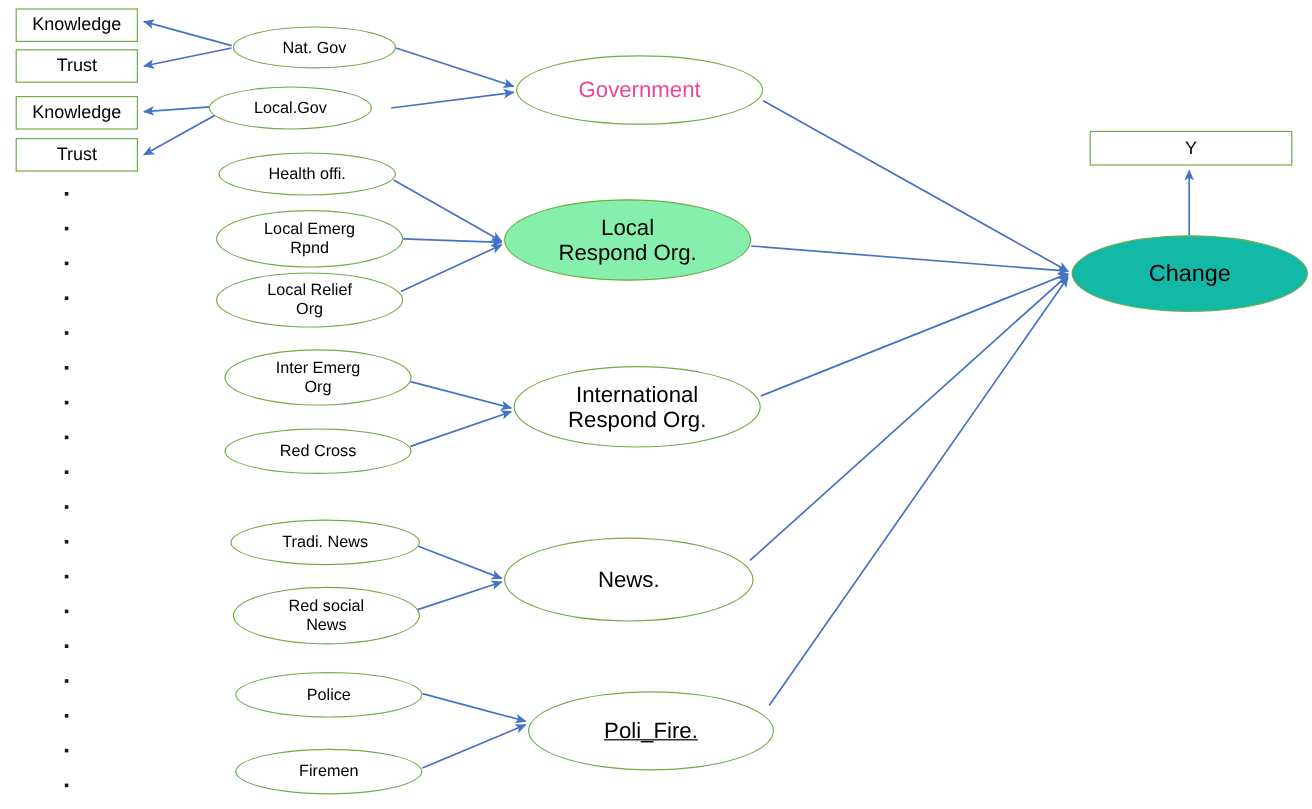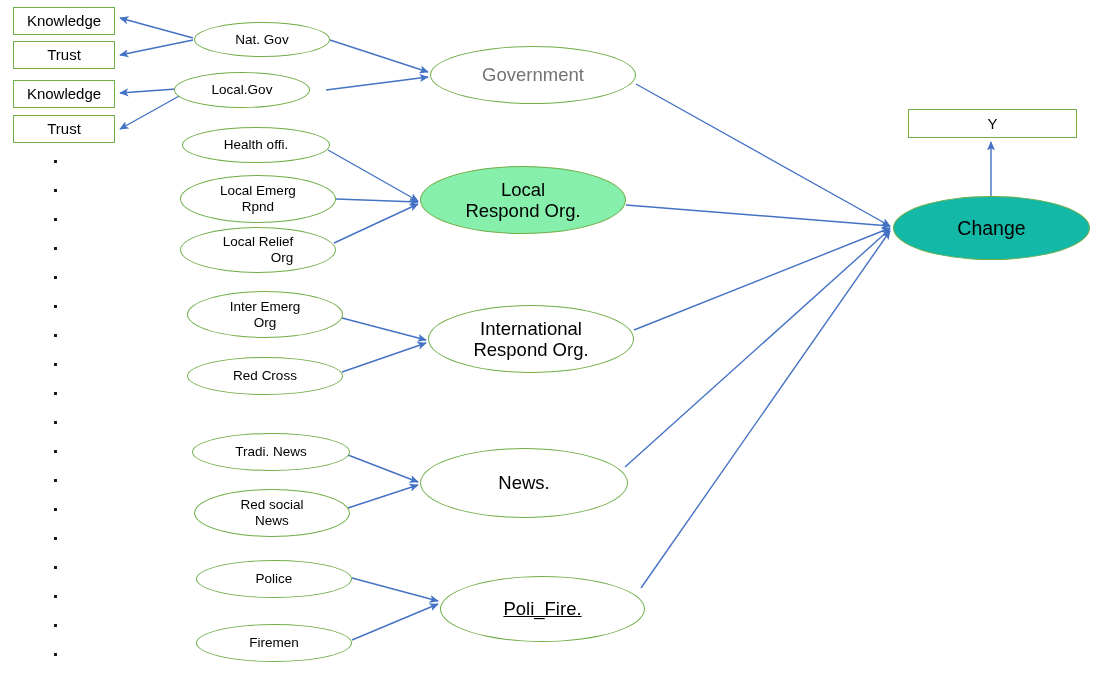--- a/index.html
+++ b/index.html
@@ -121,21 +121,21 @@
         <span class="nlabel sz-sm" style="color: rgb(0, 0, 0);">Local.Gov</span>
       </div>
       <div class="node ellipse" style="left: 182px; top: 127px; width: 148px; height: 36px; border-color: rgb(112, 173, 71); background: rgb(255, 255, 255);">
         <span class="nlabel sz-sm" style="color: rgb(0, 0, 0);">Health offi.</span>
       </div>
       <div class="node ellipse" style="left: 180px; top: 175px; width: 156px; height: 48px; border-color: rgb(112, 173, 71); background: rgb(255, 255, 255);">
         <span class="nlabel sz-sm" style="color: rgb(0, 0, 0);">Local Emerg
 Rpnd</span>
       </div>
       <div class="node ellipse" style="left: 180px; top: 227px; width: 156px; height: 46px; border-color: rgb(112, 173, 71); background: rgb(255, 255, 255);">
-        <span class="nlabel sz-sm" style="color: rgb(0, 0, 0); text-align: right;">Local Relief
+        <span class="nlabel sz-sm" style="color: rgb(0, 0, 0);">Local Relief
 Org</span>
       </div>
       <div class="node ellipse" style="left: 187px; top: 291px; width: 156px; height: 47px; border-color: rgb(112, 173, 71); background: rgb(255, 255, 255);">
         <span class="nlabel sz-sm" style="color: rgb(0, 0, 0);">Inter Emerg
 Org</span>
       </div>
       <div class="node ellipse" style="left: 187px; top: 357px; width: 156px; height: 38px; border-color: rgb(112, 173, 71); background: rgb(255, 255, 255);">
         <span class="nlabel sz-sm" style="color: rgb(0, 0, 0);">Red Cross</span>
       </div>
       <div class="node ellipse" style="left: 192px; top: 433px; width: 158px; height: 38px; border-color: rgb(112, 173, 71); background: rgb(255, 255, 255);">
@@ -147,21 +147,21 @@
       </div>
       <div class="node ellipse" style="left: 196px; top: 560px; width: 156px; height: 38px; border-color: rgb(112, 173, 71); background: rgb(255, 255, 255);">
         <span class="nlabel sz-sm" style="color: rgb(0, 0, 0);">Police</span>
       </div>
       <div class="node ellipse" style="left: 196px; top: 624px; width: 156px; height: 38px; border-color: rgb(112, 173, 71); background: rgb(255, 255, 255);">
         <span class="nlabel sz-sm" style="color: rgb(0, 0, 0);">Firemen</span>
       </div>
     </div>
   <div id="constructs-layer">
       <div class="node ellipse" style="left: 430px; top: 46px; width: 206px; height: 58px; border-color: rgb(112, 173, 71); background: rgb(255, 255, 255);">
-        <span class="nlabel sz-lg" style="color: #737373;">Government</span>
+        <span class="nlabel sz-lg" style="color: #ec4899;">Government</span>
       </div>
       <div class="node ellipse" style="left: 420px; top: 166px; width: 206px; height: 68px; border-color: rgb(112, 173, 71); background: #86efac;">
         <span class="nlabel sz-lg" style="color: rgb(0, 0, 0);">Local
 Respond Org.</span>
       </div>
       <div class="node ellipse" style="left: 428px; top: 305px; width: 206px; height: 68px; border-color: rgb(112, 173, 71); background: rgb(255, 255, 255);">
         <span class="nlabel sz-lg" style="color: rgb(0, 0, 0);">International
 Respond Org.</span>
       </div>
       <div class="node ellipse" style="left: 420px; top: 448px; width: 208px; height: 70px; border-color: rgb(112, 173, 71); background: rgb(255, 255, 255);">

